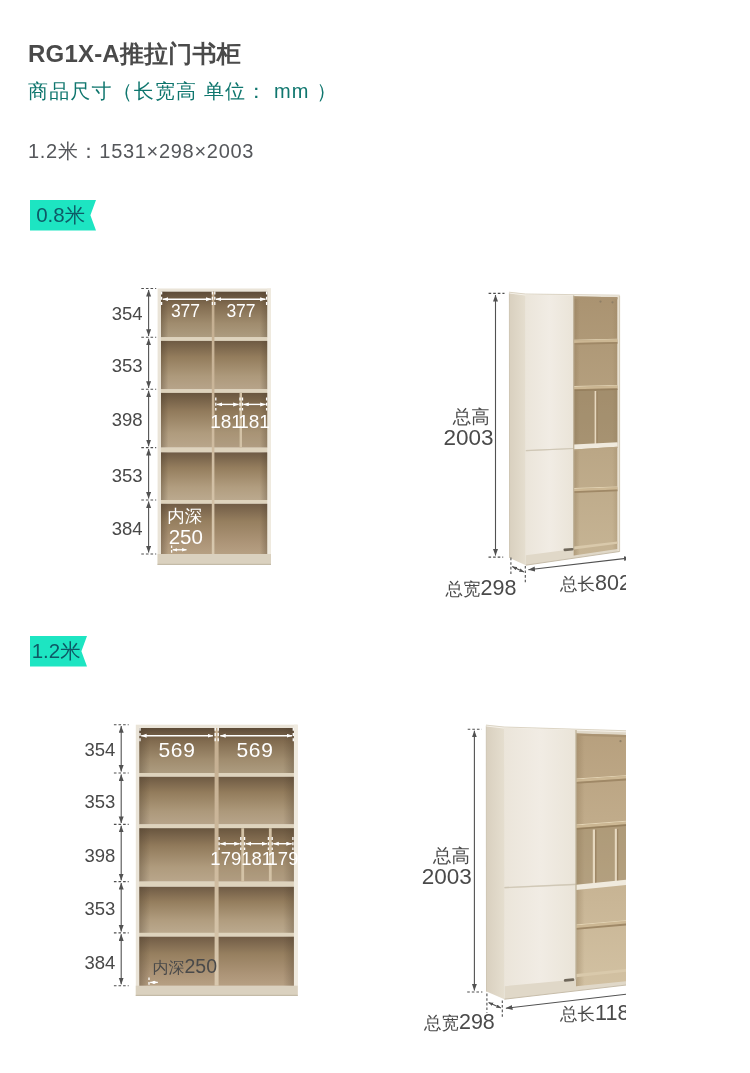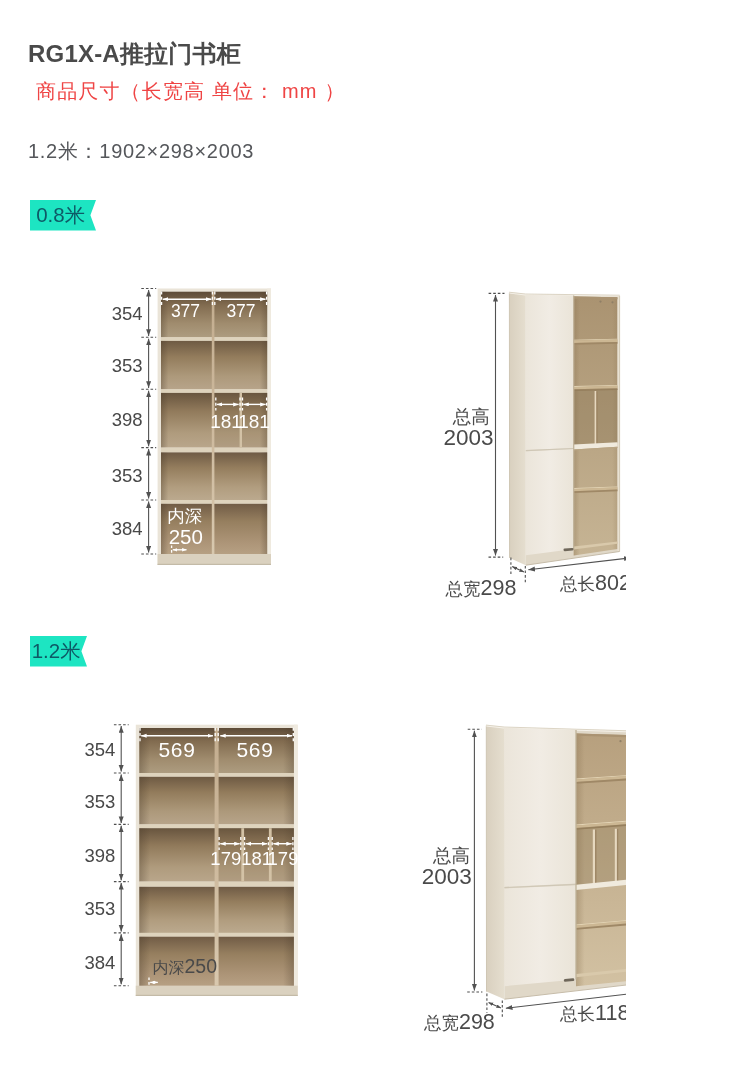--- a/index.html
+++ b/index.html
@@ -1,22 +1,22 @@
 <!DOCTYPE html>
 <html><head><meta charset="utf-8">
 <style>
 html,body{margin:0;padding:0;background:#fff;}
 #page{position:relative;width:626px;height:1073px;background:#fff;overflow:hidden;
  font-family:"Liberation Sans",sans-serif;}
 .t{position:absolute;white-space:nowrap;line-height:1;}
 </style></head><body>
 <div id="page">
 <div class="t" style="left:28px;top:42px;font-size:24px;font-weight:bold;color:#4a4a4a;letter-spacing:0.2px;">RG1X-A推拉门书柜</div>
-<div class="t" style="left:28px;top:81px;font-size:20px;color:#ef4444;letter-spacing:1.15px;margin-left:8px;">商品尺寸（长宽高 单位：&nbsp;mm ）</div>
-<div class="t" style="left:28px;top:141px;font-size:20px;color:#55575b;letter-spacing:0.7px;">1.2米：1902×298×2003</div>
+<div class="t" style="left:28px;top:81px;font-size:20px;color:#0f766e;letter-spacing:1.15px;">商品尺寸（长宽高 单位：&nbsp;mm ）</div>
+<div class="t" style="left:28px;top:141px;font-size:20px;color:#55575b;letter-spacing:0.7px;">1.2米：1531×298×2003</div>
 <svg width="750" height="1073" viewBox="0 0 750 1073" style="position:absolute;left:0;top:0;" font-family="Liberation Sans, sans-serif">
 <defs>
 <marker id="aw" markerUnits="userSpaceOnUse" markerWidth="7" markerHeight="5" refX="5.4" refY="2" orient="auto-start-reverse">
           <path d="M0,0 L5.6,2 L0,4 z" fill="#fff"></path>
         </marker>
 <marker id="ad" markerUnits="userSpaceOnUse" markerWidth="8" markerHeight="6" refX="6.6" refY="2.5" orient="auto-start-reverse">
           <path d="M0,0 L6.8,2.5 L0,5 z" fill="#525252"></path>
         </marker>
 <marker id="aws" markerUnits="userSpaceOnUse" markerWidth="6" markerHeight="4" refX="4.4" refY="1.7" orient="auto-start-reverse">
           <path d="M0,0 L4.6,1.7 L0,3.4 z" fill="#fff"></path>

